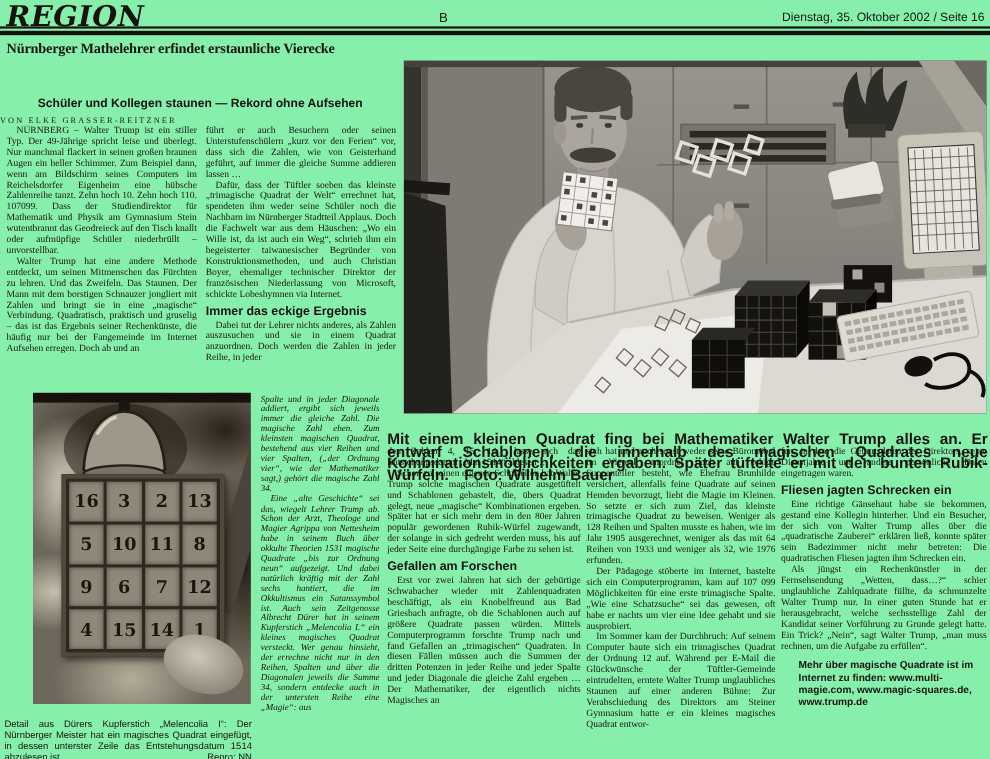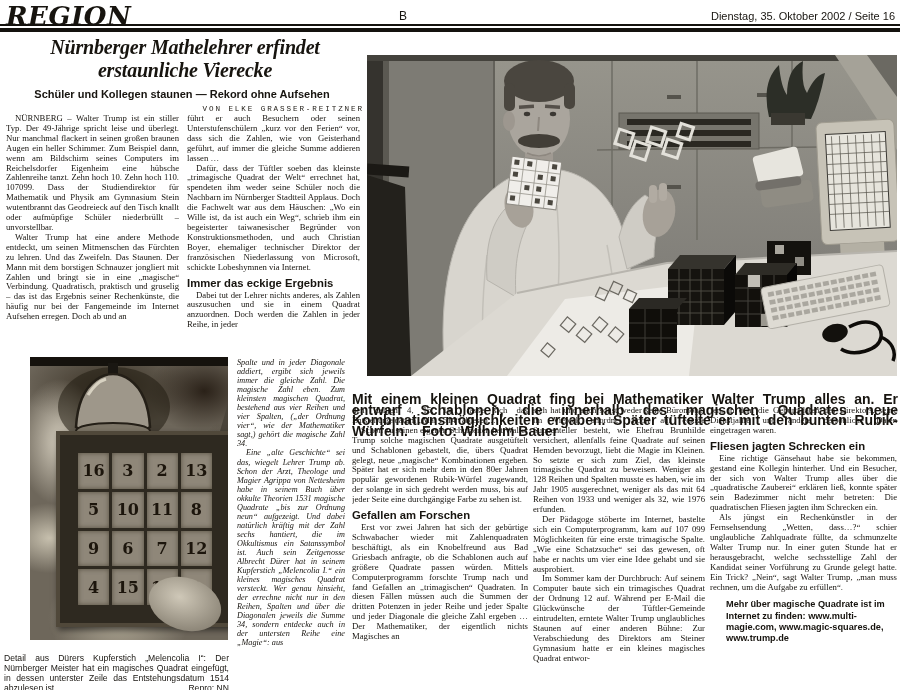--- a/index.html
+++ b/index.html
@@ -1,36 +1,36 @@
 <!DOCTYPE html>
 <html lang="de"><head>
 <meta charset="utf-8">
 <style>
   html,body{margin:0;padding:0;background:#c9c7c2;}
   .page{
     position:relative;width:900px;height:690px;margin:0 auto;
-    background:#ffffff;color:#17140f;overflow:hidden;
+    background:#86efac;color:#17140f;overflow:hidden;
     font-family:"Liberation Serif",serif;
   }
   .abs{position:absolute;}
   
   .section-title{left:6px;top:1px;font-family:"DejaVu Serif",serif;font-style:italic;font-weight:bold;
     font-size:26px;letter-spacing:.5px;}
   .edition{left:388px;top:9px;width:30px;text-align:center;font-family:"Liberation Sans",sans-serif;font-size:12px;}
   .dateline{right:5px;top:10px;font-family:"Liberation Sans",sans-serif;font-size:11px;}
   .rule-thin{left:0;top:24px;width:900px;height:2px;background:#14120e;}
   .rule-thick{left:0;top:28px;width:900px;height:3.5px;background:#14120e;}
   
-  .kicker{left:6px;top:36px;width:358px;font-family:"Liberation Serif",serif;font-style:italic;font-weight:bold;
-    font-size:20px;letter-spacing:-.2px;text-align:center;}
+  .kicker{left:6px;top:36px;width:358px;font-family:"Liberation Serif",serif;font-weight:bold;
+    font-size:13px;letter-spacing:-.2px;}
   .headline{left:0;top:50px;width:364px;text-align:center;font-family:"DejaVu Serif",serif;font-weight:bold;
     font-size:33px;letter-spacing:-1px;line-height:36px;}
   .deck{left:0;top:88px;width:364px;text-align:center;font-family:"Liberation Sans",sans-serif;
     font-weight:bold;font-size:11px;}
-  .byline{left:0;top:105px;width:364px;text-align:right;font-family:Liberation Mono, monospace;
+  .byline{left:0;top:105px;width:364px;text-align:left;font-family:Liberation Serif, serif;
     font-size:7.6px;letter-spacing:1.9px;color:#26231d;}
   
   .textcol{overflow:hidden;}
   .textcol p{margin:0;font-size:8.7px;line-height:9.9px;text-align:justify;text-indent:9px;}
   .textcol p.noind{text-indent:0;}
   .textcol h3{margin:4px 0 2px;font-family:"Liberation Sans",sans-serif;font-size:11.3px;line-height:12px;}
   .col1{left:6px;top:114px;width:173px;height:245px;}
   .col2{left:187px;top:114px;width:173px;height:245px;}
   .narrowcol{left:237px;top:358px;width:108px;height:330px;}
   .narrowcol p{font-size:8.2px;line-height:9.05px;font-style:italic;}
@@ -55,21 +55,21 @@
       radial-gradient(ellipse 95px 70px at 45% 92%, #b4ac99 0%, rgba(180,172,153,0) 75%),
       radial-gradient(ellipse 80px 60px at 88% 12%, #2a2118 0%, rgba(42,33,24,0) 70%),
       radial-gradient(ellipse 50px 130px at 97% 55%, #241e14 0%, rgba(36,30,20,0) 70%),
       radial-gradient(ellipse 120px 55px at 40% 10%, #3a3226 0%, rgba(58,50,38,0) 75%);
   }
   .durer-topbar{left:0;top:0;width:198px;height:9px;background:#15120d;}
   .durer-beam{right:-12px;top:-8px;width:26px;height:210px;background:#4a443a;transform:rotate(16deg);}
   .durer-hand{right:6px;bottom:10px;width:74px;height:52px;border-radius:50%;transform:rotate(18deg);
     background:radial-gradient(ellipse at 40% 40%, #cfc8b8 0%, #8d8678 75%);}
   .msq{left:26px;top:74px;width:134px;height:152px;background:#2e2920;border:4px solid #50483a;
-    display:grid;grid-template-columns:repeat(4,1fr);grid-template-rows:repeat(4,1fr);gap:3px;padding:18px;
+    display:grid;grid-template-columns:repeat(4,1fr);grid-template-rows:repeat(4,1fr);gap:3px;padding:3px;
     box-shadow:2px 3px 6px rgba(0,0,0,.55);}
   .msq span{display:flex;align-items:center;justify-content:center;background:#8f8779;
     box-shadow:inset 0 0 5px #554e40;color:#1c150c;font-family:"DejaVu Serif",serif;
     font-weight:bold;font-size:16px;}
   .durer-cap{left:4px;top:644px;width:225px;font-family:"Liberation Sans",sans-serif;
     font-size:8.6px;line-height:10.2px;text-align:justify;}
   .durer-cap .credit{float:right;padding-left:10px;}
 </style>
 </head>
 <body>

